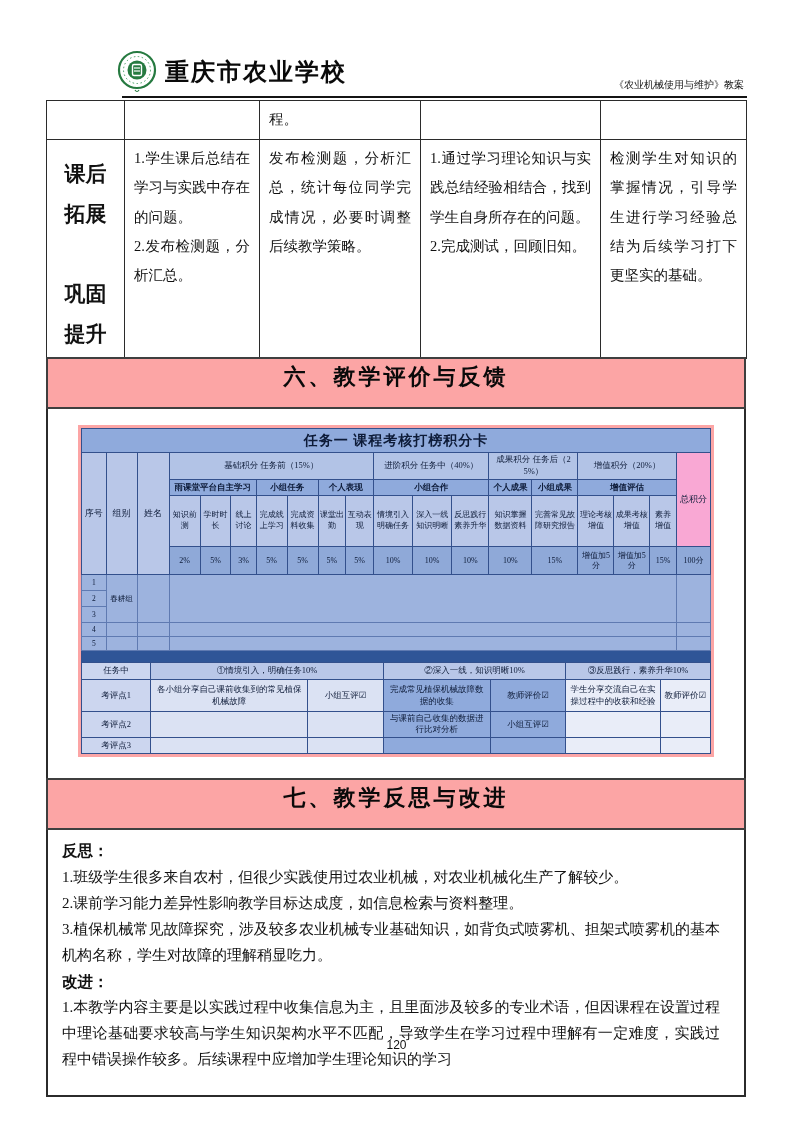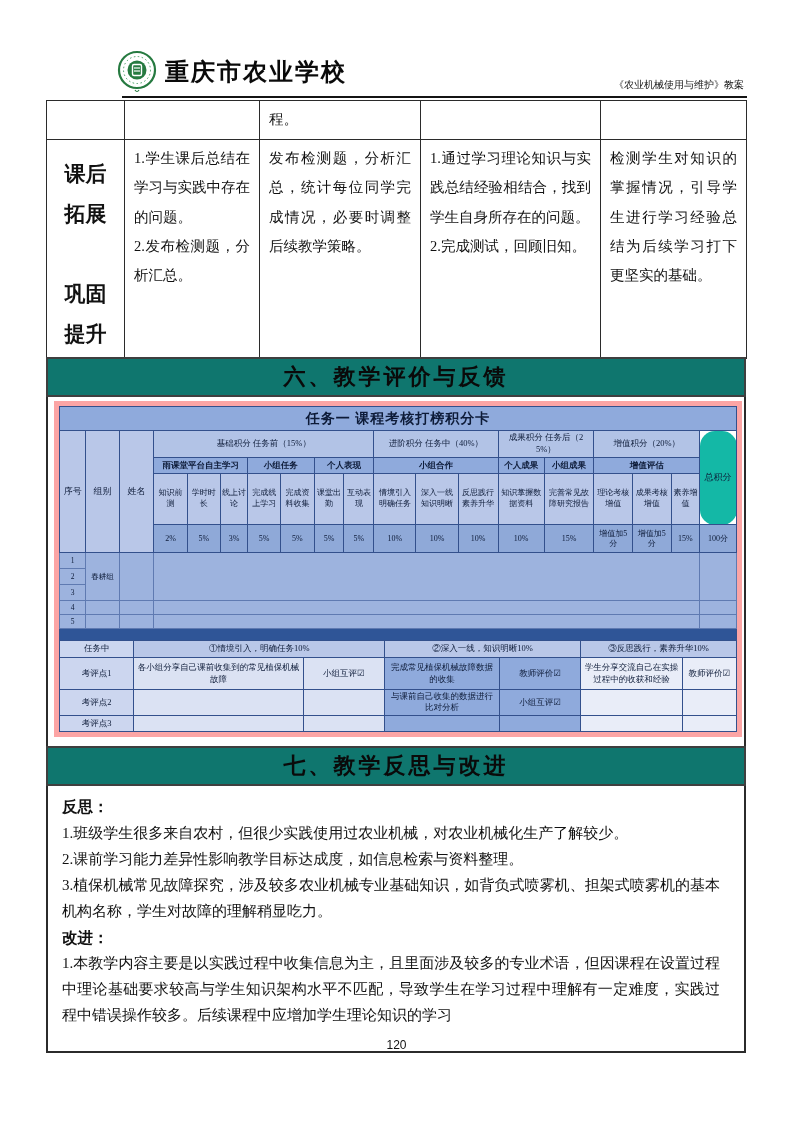--- a/index.html
+++ b/index.html
@@ -11,45 +11,45 @@
   
   .hdr { position:relative; height:100px; }
   .brand { position:absolute; left:116px; top:50px; display:flex; align-items:center; gap:7px; }
   .school-name { font-size:24px; font-weight:bold; letter-spacing:2px; color:#0a0a0a; }
   .hdr-rule { position:absolute; left:122px; right:46px; top:96px; border-top:2px solid #141414; }
   .doc-title { position:absolute; right:49px; top:78px; font-size:10px; color:#141414; }
 
   
   .content { margin-left:46px; width:700px; }
   .bar {
-    box-sizing:border-box; border:2px solid #3f3f3f; background:#0f766e;
-    height:40px; line-height:35px; text-align:center;
+    box-sizing:border-box; border:2px solid #3f3f3f; background:#fca5a5;
+    height:52px; line-height:35px; text-align:center;
     font-family:"Liberation Sans", sans-serif; font-weight:bold;
     font-size:22px; letter-spacing:3px; color:#0a0a0a; margin-top:-2px;
   }
   .sec-body { box-sizing:border-box; border:2px solid #2b2b2b; border-top:none; background:#fff; }
 
   
   table.sum { border-collapse:collapse; width:700px; table-layout:fixed; }
   table.sum td { border:1.5px solid #2b2b2b; vertical-align:top; padding:4px 9px; font-size:14.5px; line-height:2.02; text-align:justify; }
   table.sum .r0 td { height:30px; vertical-align:middle; }
   table.sum .rowlabel { text-align:center; vertical-align:top; padding-top:14px;
     font-family:"Liberation Sans", sans-serif; font-weight:bold; font-size:21px; line-height:40px; }
   .rl-gap { height:40px; }
 
   
   .sec6 { padding:4px 6px 9px 6px; }
-  .card { box-sizing:border-box; width:688px; margin:0 auto; border:5px solid #fca5a5; background:#fff; }
+  .card { box-sizing:border-box; width:636px; margin:12px auto; border:3px solid #fca5a5; background:#fff; }
   table.ct { width:100%; border-collapse:collapse; table-layout:fixed; color:#0d1b38; }
   table.ct td { border:1px solid #33508c; text-align:center; vertical-align:middle; padding:1px; overflow:hidden; word-break:break-all; }
   .ct-title { background:#8faadc; font-size:14px; letter-spacing:1px; height:21px; font-weight:bold; }
   .ghead  { background:#b2c3e6; font-size:8.5px; height:13px; }
   .shead  { background:#8faadc; font-size:8.5px; font-weight:bold; height:13px; }
   .cid    { background:#b9c7e8; font-size:9px; }
-  .ctot   { background:#14b8a6; font-size:9px;border-radius:15px; }
+  .ctot   { background:#f9a8d4; font-size:9px; }
   .clabel { background:#b9c7e8; font-size:8px; height:48px; line-height:1.35; }
   .cw     { background:#8fa9d8; font-size:8px; height:25px; line-height:1.2; }
   .cdata  { background:#9db3de; font-size:7.5px; height:13px; border-color:#5f7ab1 !important; }
   .cdata-s{ background:#9db3de; font-size:7.5px; height:11px; border-color:#5f7ab1 !important; }
   .card-div { height:11px; background:#2f5597; border-left:1px solid #33508c; border-right:1px solid #33508c; }
   table.bt { width:100%; border-collapse:collapse; table-layout:fixed; color:#0d1b38; }
   table.bt td { border:1px solid #33508c; text-align:center; vertical-align:middle; font-size:8.5px; line-height:1.35; padding:1px 2px; overflow:hidden; }
   .blbl   { background:#ccd6ef; height:14px; }
   .bphase { background:#b9c7e8; }
   .blight { background:#dbe2f3; }

